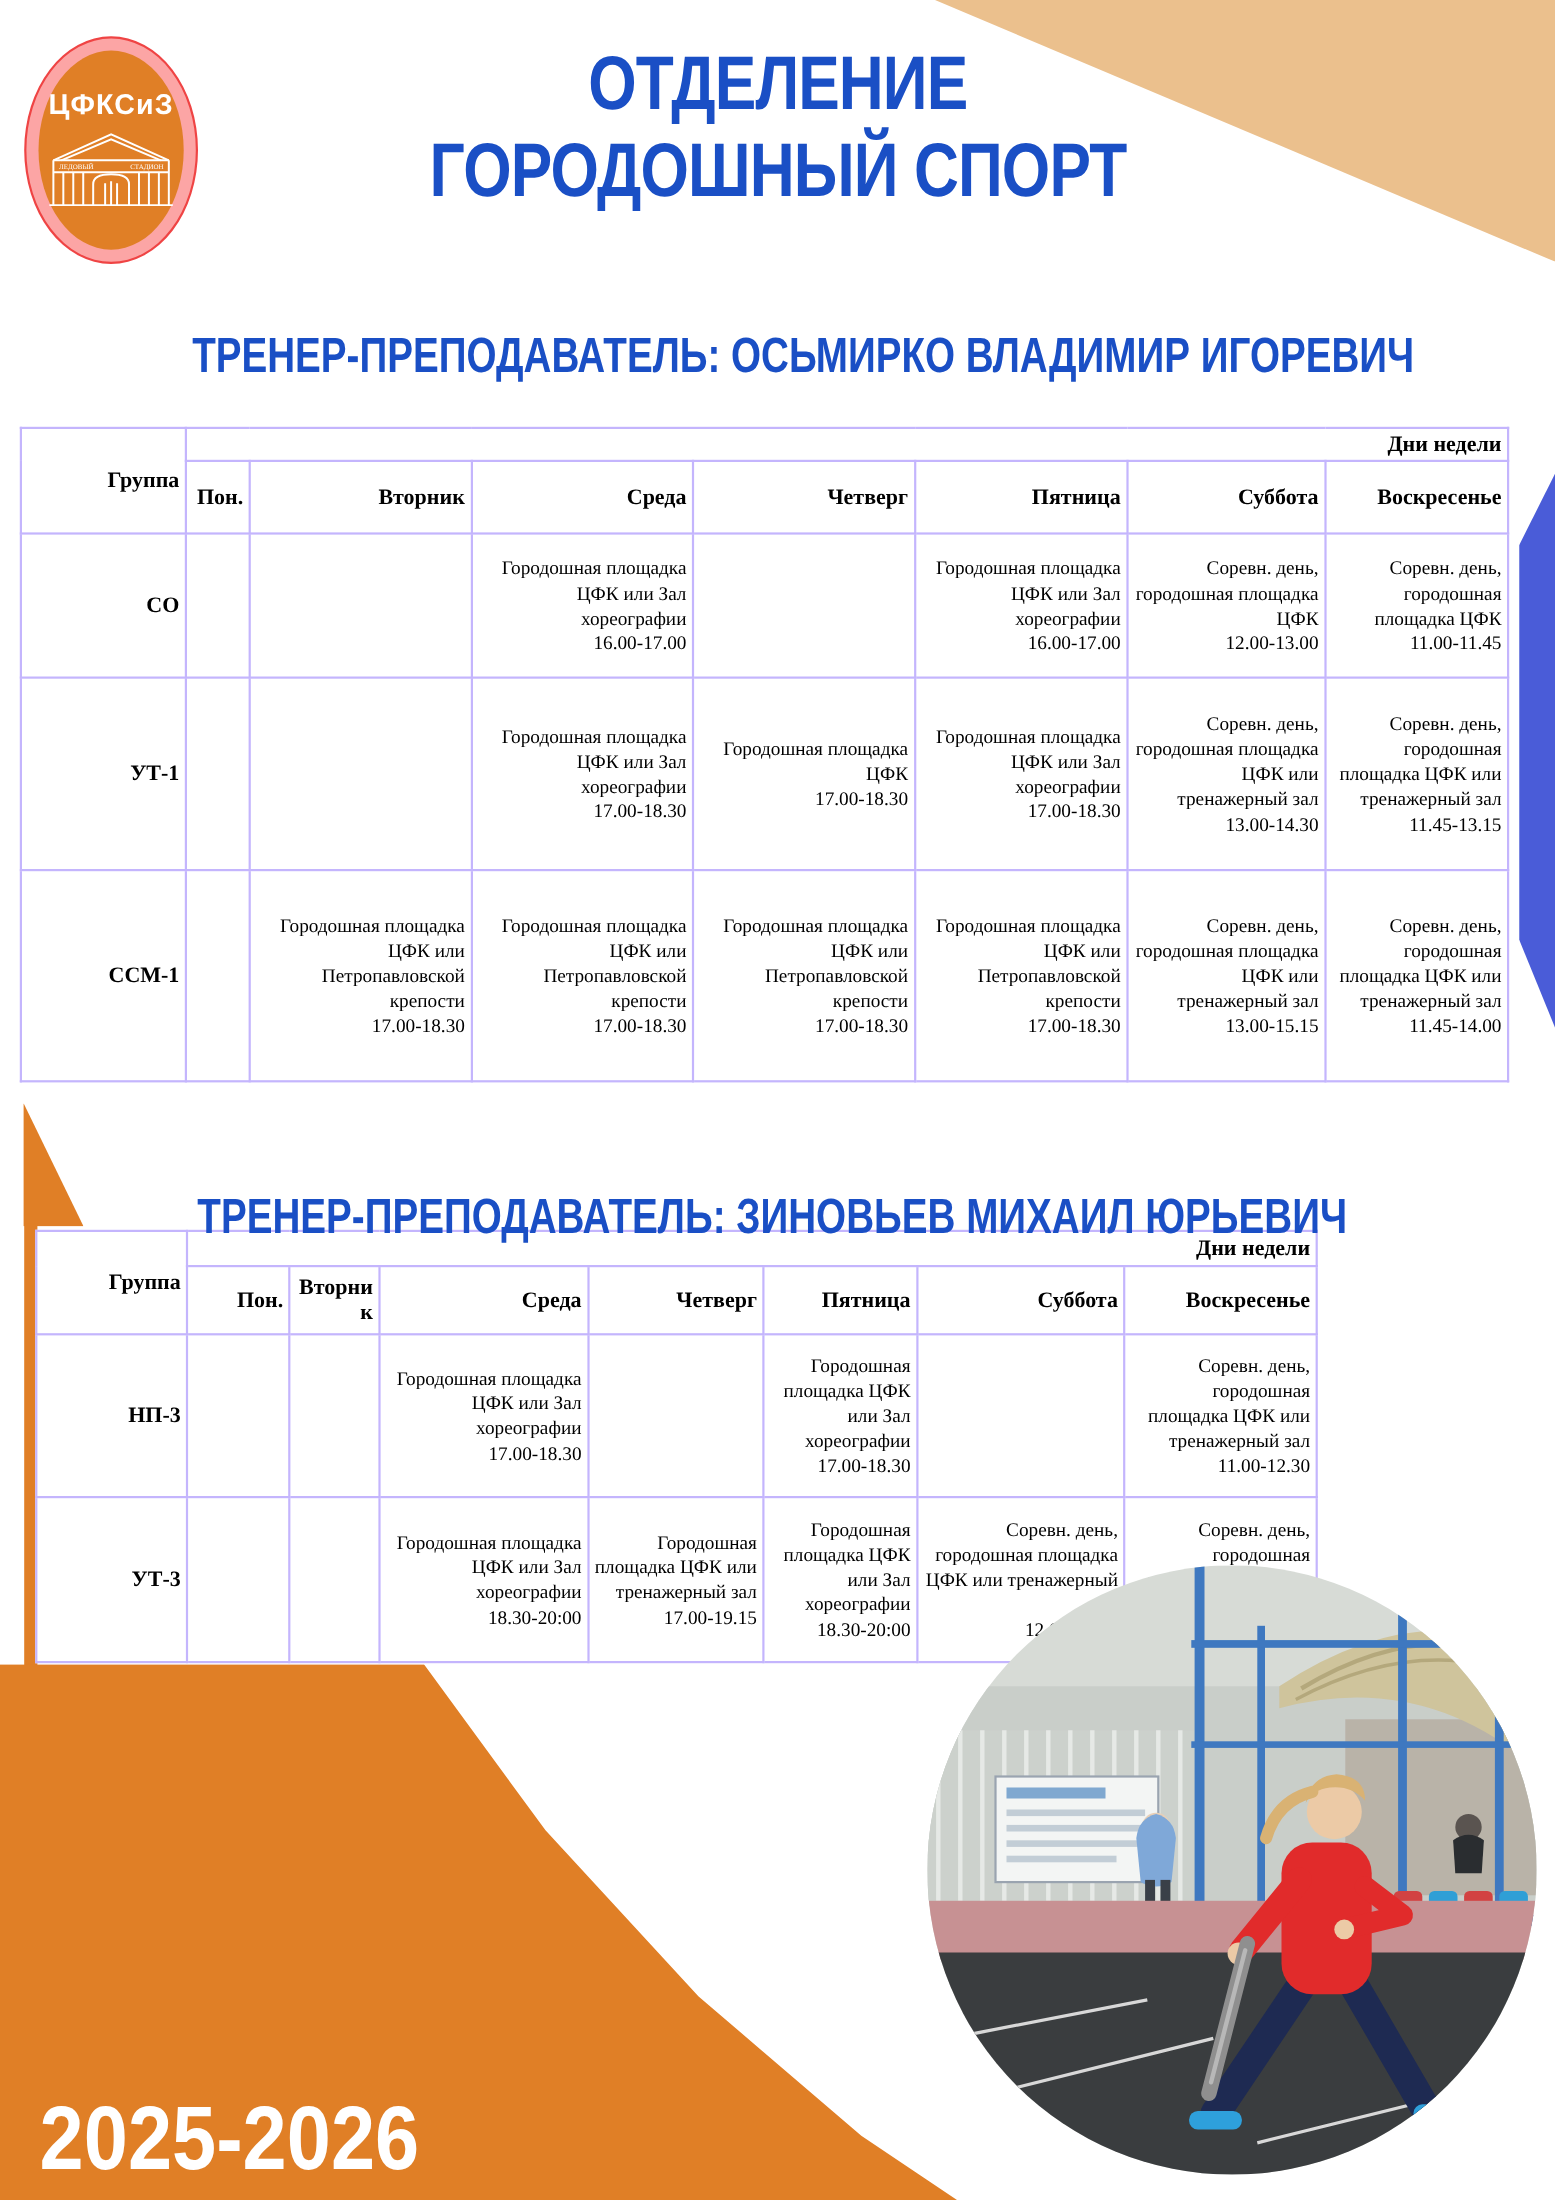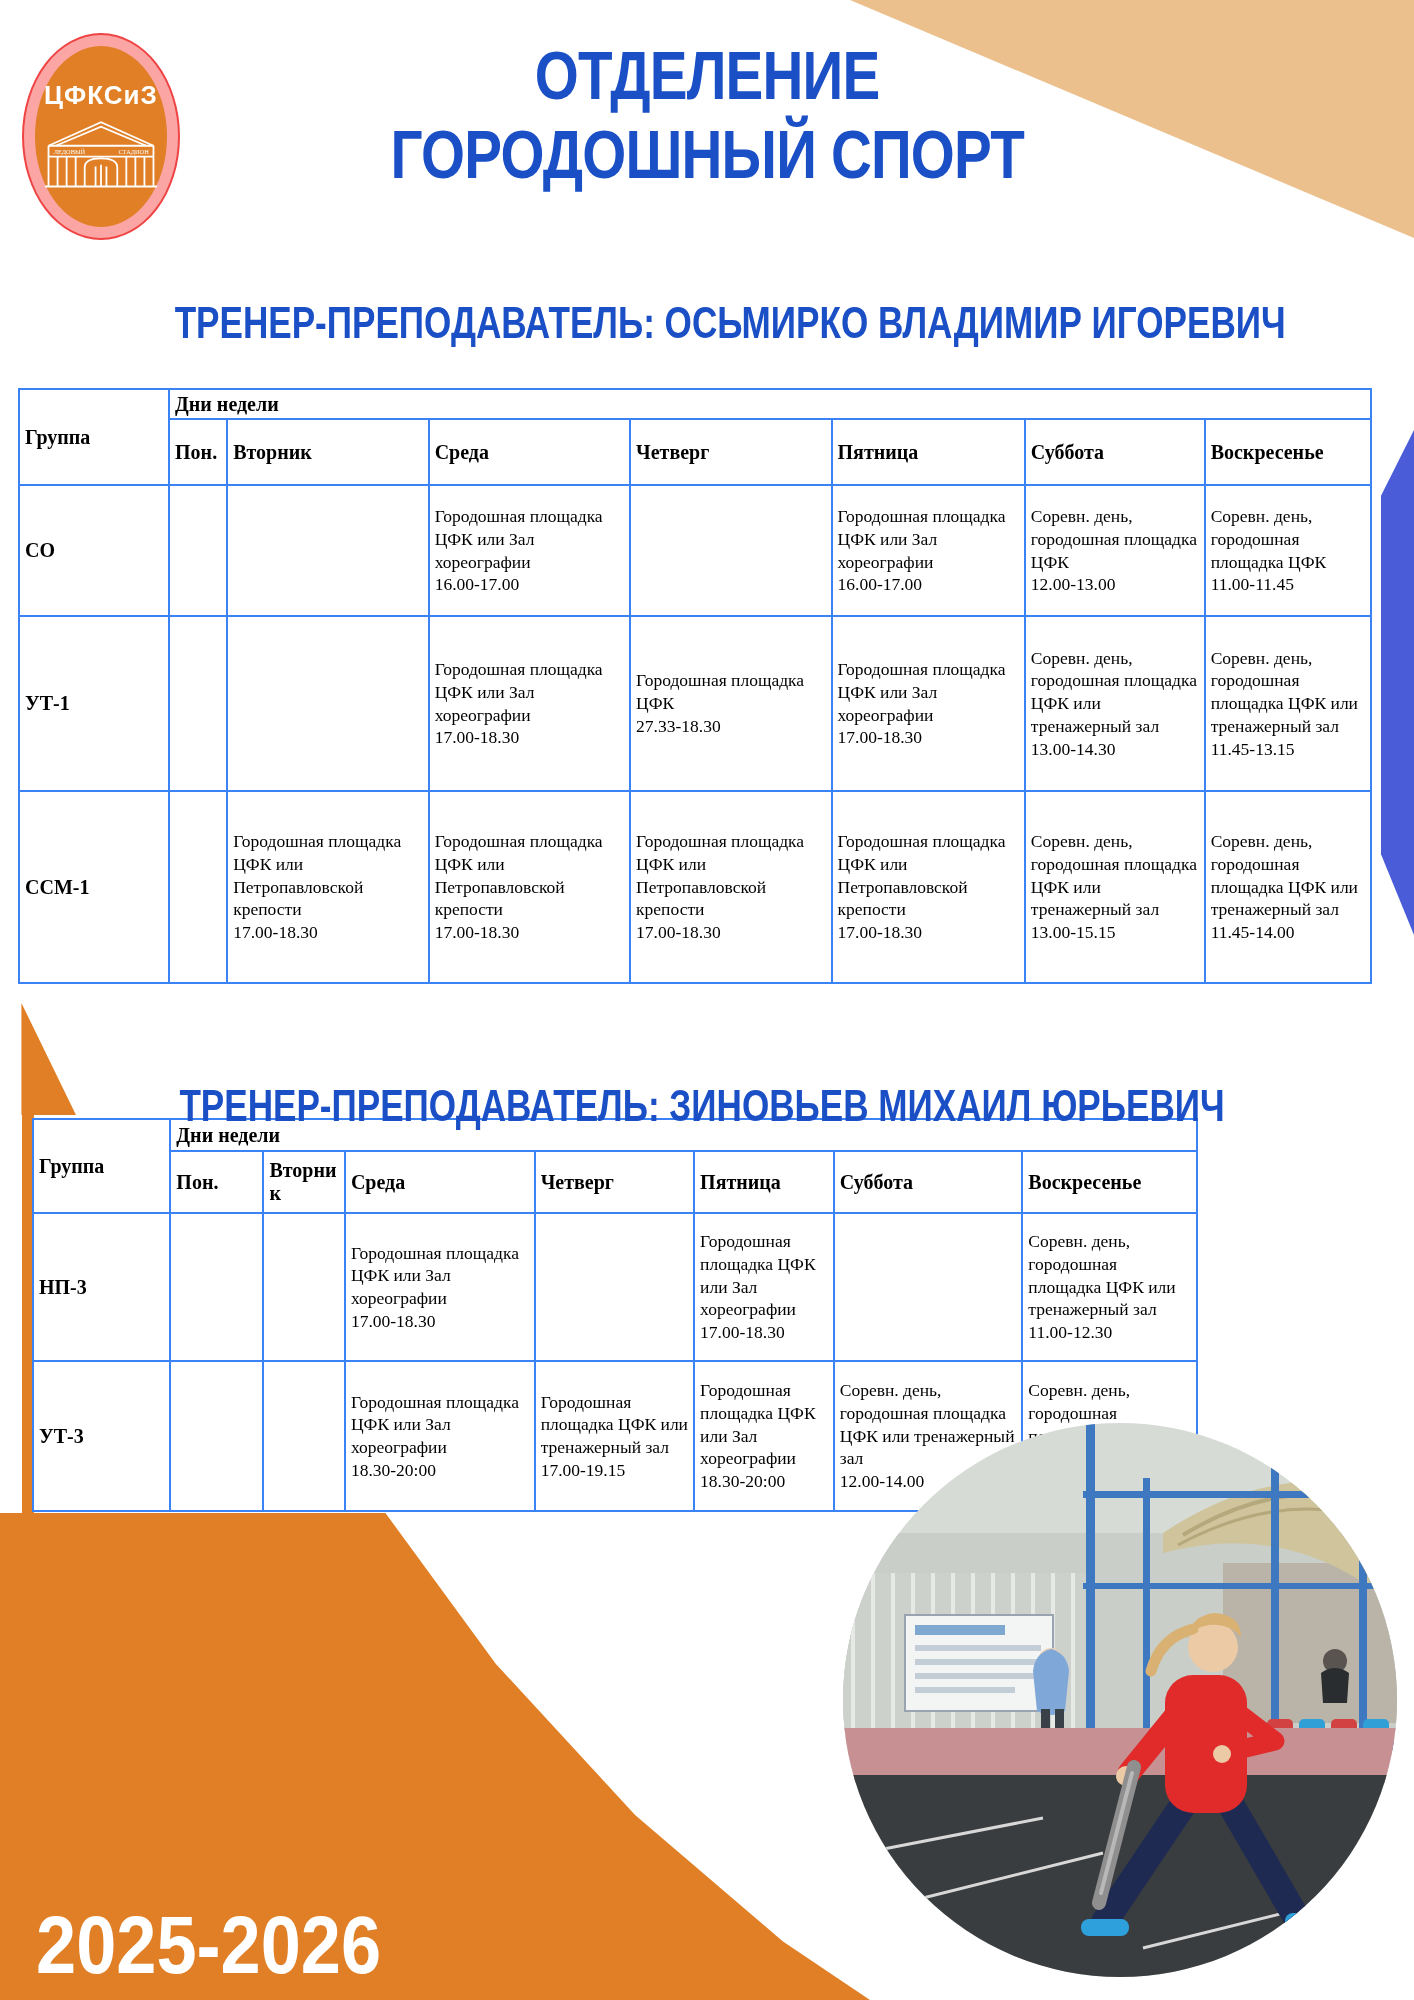--- a/index.html
+++ b/index.html
@@ -33,21 +33,21 @@
   .squeeze{display:inline-block;transform:scaleX(0.82);transform-origin:50% 50%;}
   .trainer{position:absolute;text-align:center;color:#1a4fc5;font-weight:bold;font-size:45px;
            white-space:nowrap;z-index:3;}
   .trainer .squeeze{transform:scaleX(0.78);}
   .trainer1{left:18px;width:1354px;top:297px;}
   .trainer2{left:32px;width:1166px;top:1080px;}
 
   
   table.sched{position:absolute;border-collapse:collapse;table-layout:fixed;background:#fff;z-index:2;
               font-family:"Liberation Serif",serif;color:#000;}
-  table.sched th,table.sched td{border:2px solid #3b82f6;text-align:left;vertical-align:middle;
+  table.sched th,table.sched td{border:2px solid #c4b5fd;text-align:right;vertical-align:middle;
               padding:2px 5px;box-sizing:border-box;}
   table.sched th{font-size:20px;font-weight:bold;}
   table.sched td.cell{font-size:17.5px;line-height:1.3;white-space:pre-line;}
   table.sched th.group{font-size:20px;border-radius:17px;}
   .t1{left:18px;top:388px;width:1354px;}
   .t2{left:32px;top:1118px;width:1166px;}
   th.ba{word-break:break-all;padding:2px 2px;}
 
   
   .season{position:absolute;left:36px;top:1898px;color:#ffffff;font-size:82px;font-weight:bold;
@@ -135,21 +135,21 @@
       <td class="cell">Соревн. день, городошная площадка ЦФК
 11.00-11.45</td>
     </tr>
     <tr style="height:175px">
       <th class="group">УТ-1</th>
       <td class="cell"></td>
       <td class="cell"></td>
       <td class="cell">Городошная площадка ЦФК или Зал хореографии
 17.00-18.30</td>
       <td class="cell">Городошная площадка ЦФК
-27.33-18.30</td>
+17.00-18.30</td>
       <td class="cell">Городошная площадка ЦФК или Зал хореографии
 17.00-18.30</td>
       <td class="cell">Соревн. день, городошная площадка ЦФК или тренажерный зал
 13.00-14.30</td>
       <td class="cell">Соревн. день, городошная площадка ЦФК или тренажерный зал
 11.45-13.15</td>
     </tr>
     <tr style="height:192px">
       <th class="group">ССМ-1</th>
       <td class="cell"></td>

